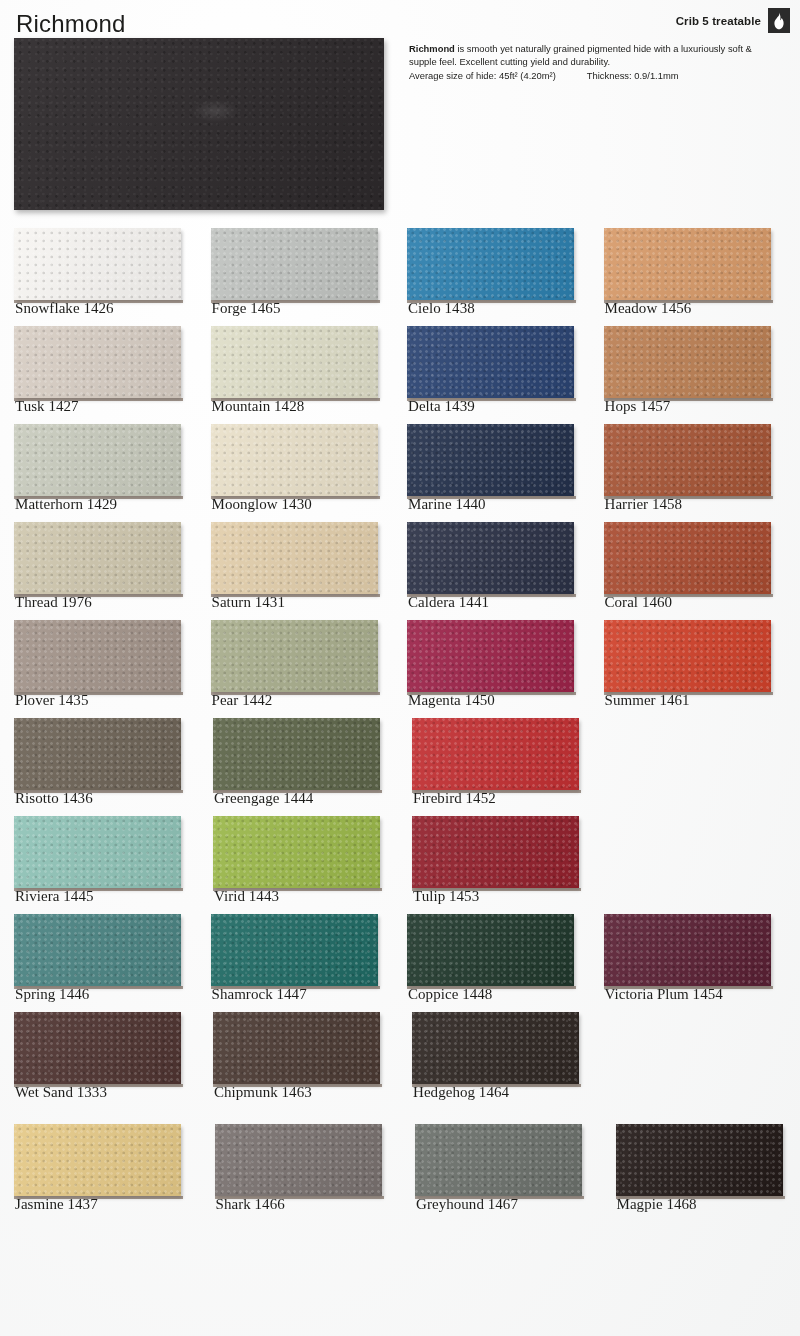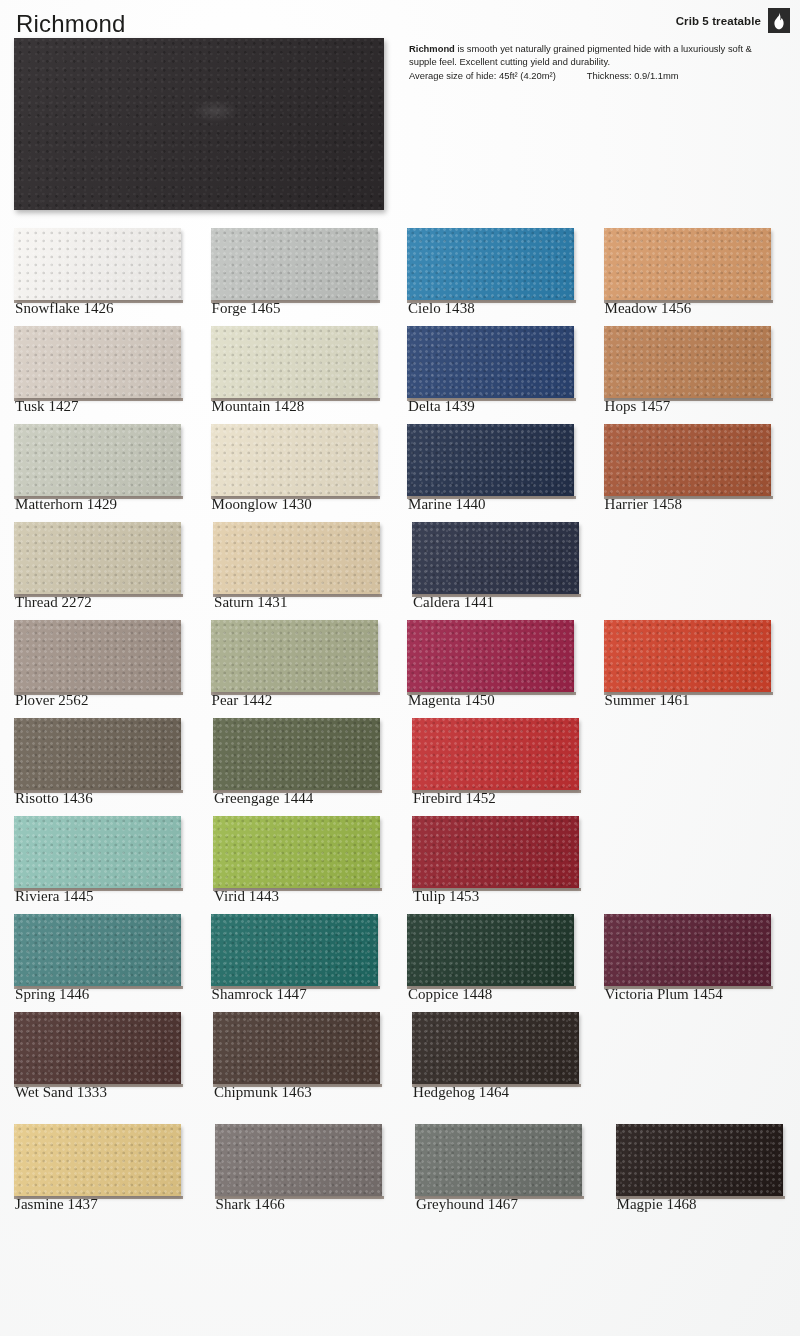--- a/index.html
+++ b/index.html
@@ -237,35 +237,39 @@
         <div class="chip-label">Marine 1440</div>
       </div>
       <div class="swatch-cell">
         <div class="chip" style="background-color: rgb(165, 84, 53);"></div>
         <div class="chip-label">Harrier 1458</div>
       </div>
     </div>
     <div class="swatch-row">
       <div class="swatch-cell">
         <div class="chip" style="background-color: rgb(207, 199, 174);"></div>
-        <div class="chip-label">Thread 2272</div>
+        <div class="chip-label">Thread 1976</div>
       </div>
       <div class="swatch-cell">
         <div class="chip" style="background-color: rgb(226, 206, 171);"></div>
         <div class="chip-label">Saturn 1431</div>
       </div>
       <div class="swatch-cell">
         <div class="chip" style="background-color: rgb(43, 49, 70);"></div>
         <div class="chip-label">Caldera 1441</div>
       </div>
+      <div class="swatch-cell">
+        <div class="chip" style="background-color: rgb(168, 75, 48);"></div>
+        <div class="chip-label">Coral 1460</div>
+      </div>
     </div>
     <div class="swatch-row">
       <div class="swatch-cell">
         <div class="chip" style="background-color: rgb(163, 148, 138);"></div>
-        <div class="chip-label">Plover 2562</div>
+        <div class="chip-label">Plover 1435</div>
       </div>
       <div class="swatch-cell">
         <div class="chip" style="background-color: rgb(168, 173, 140);"></div>
         <div class="chip-label">Pear 1442</div>
       </div>
       <div class="swatch-cell">
         <div class="chip" style="background-color: rgb(156, 35, 73);"></div>
         <div class="chip-label">Magenta 1450</div>
       </div>
       <div class="swatch-cell">

